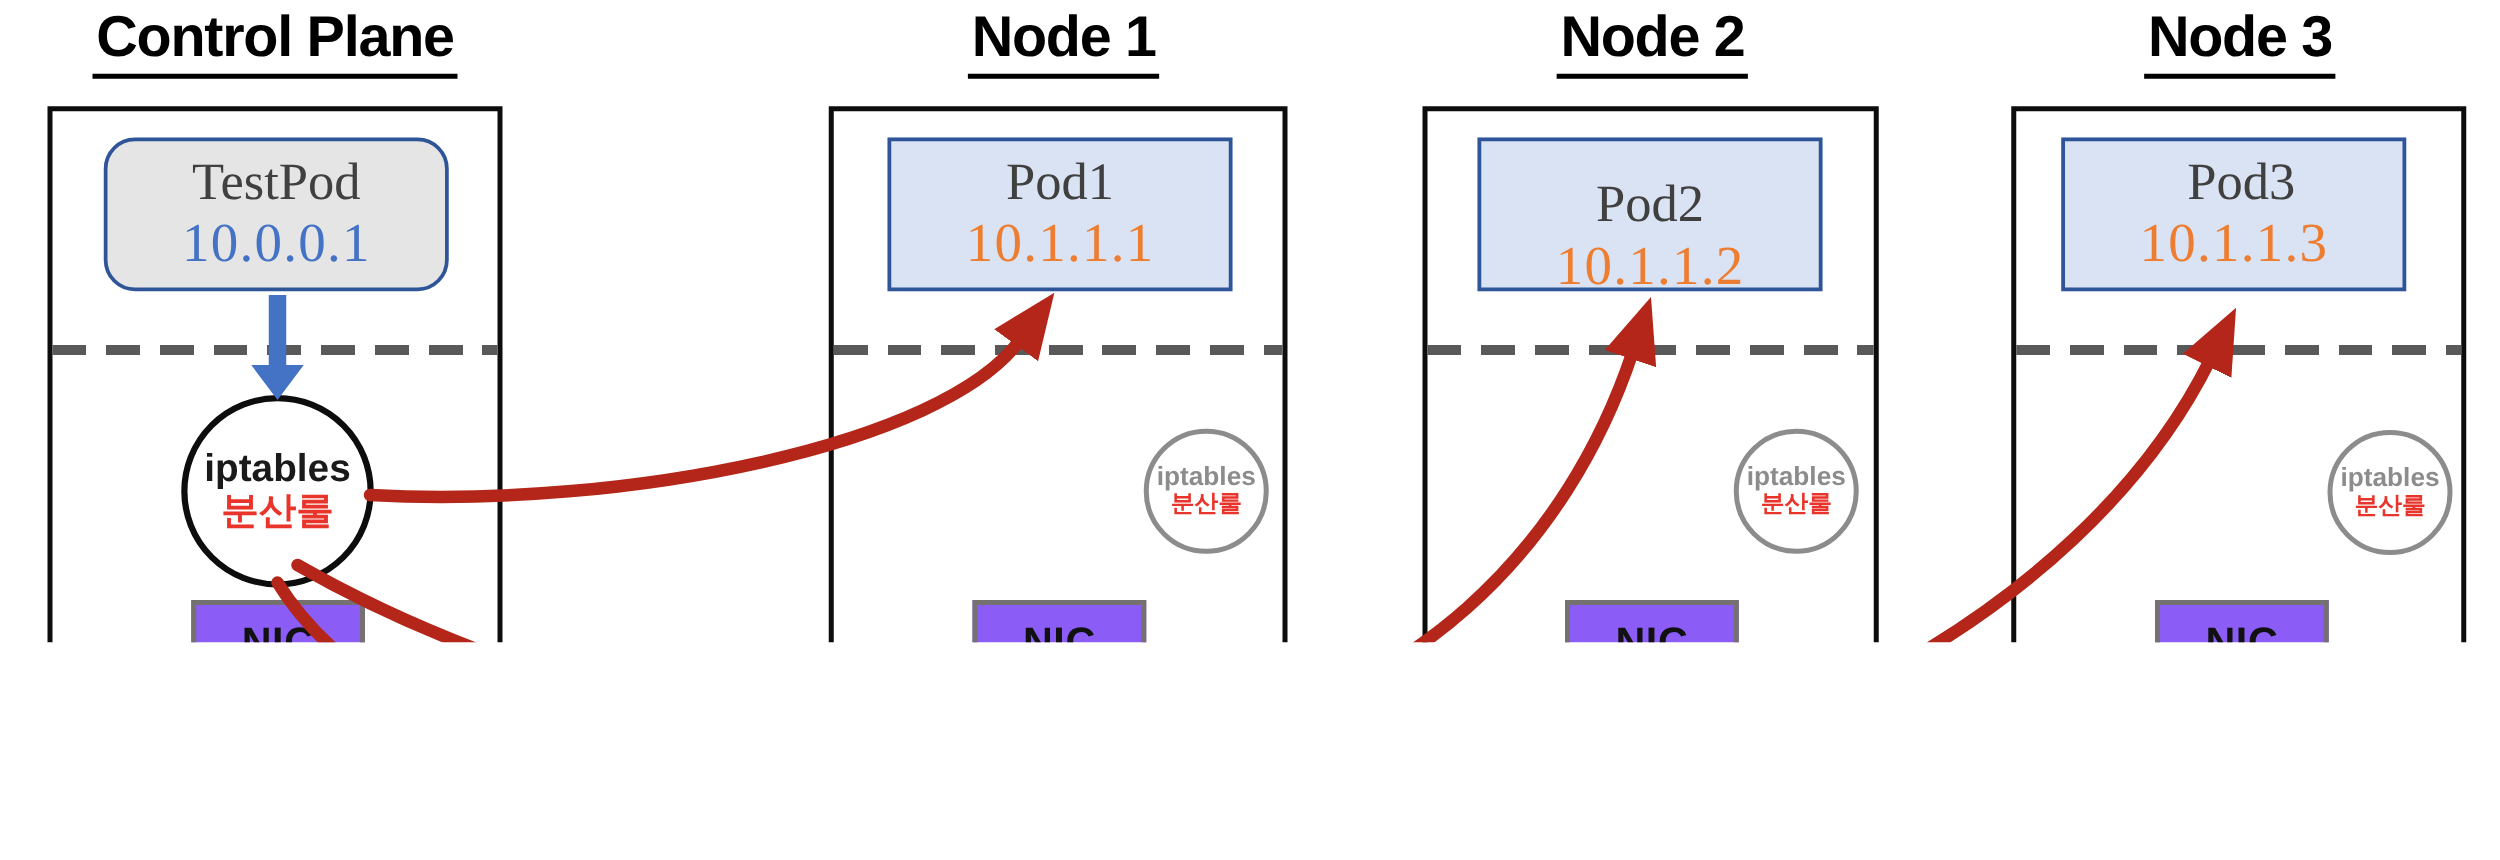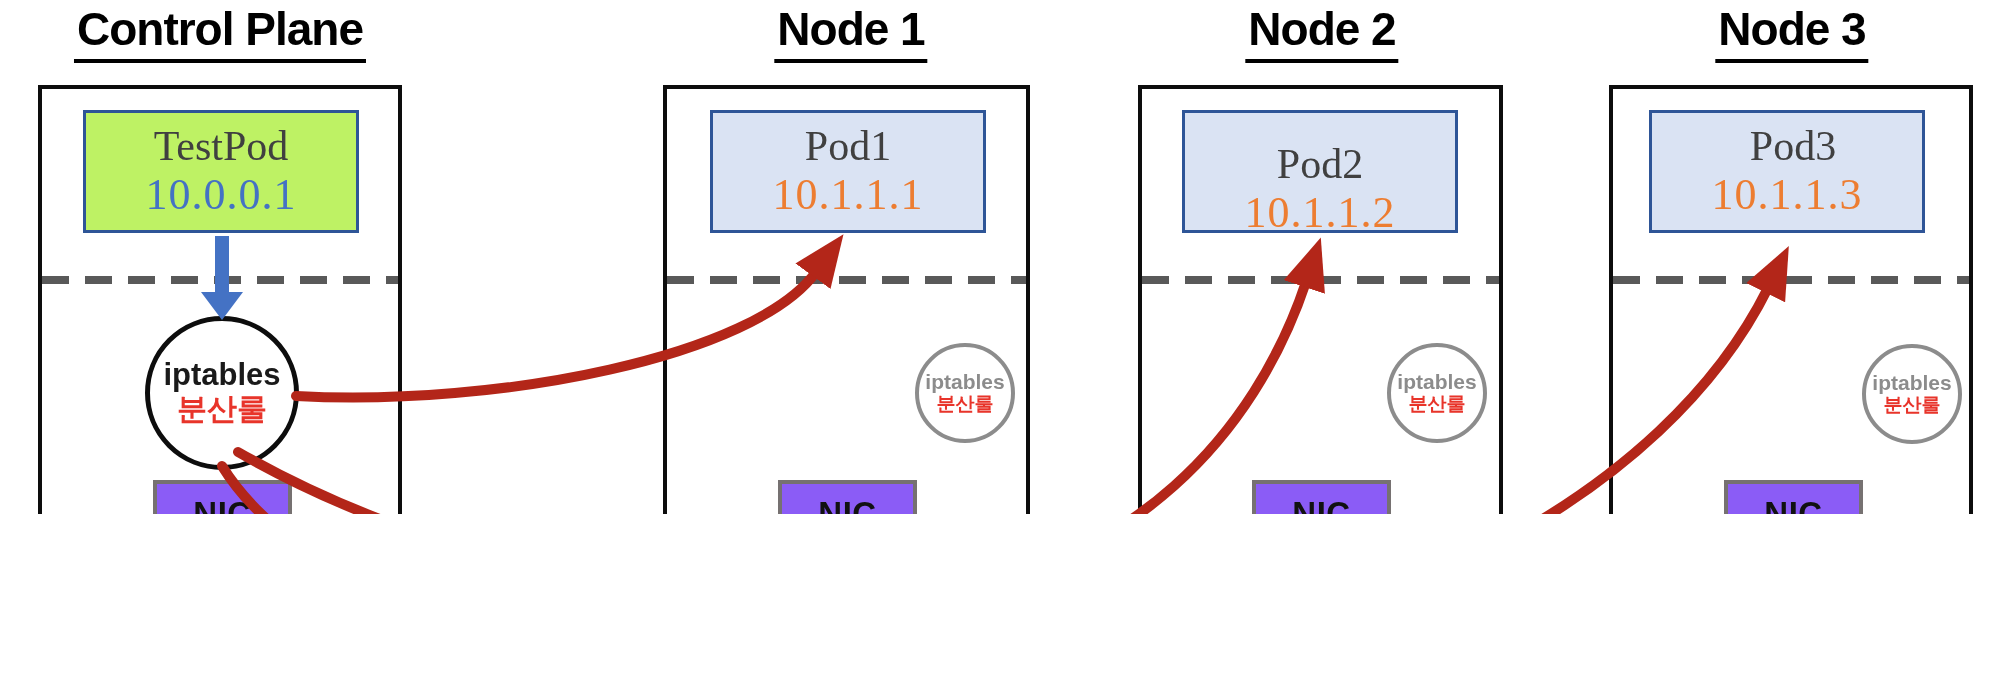--- a/index.html
+++ b/index.html
@@ -14,21 +14,21 @@
   }
   .group-title span{display:inline-block;border-bottom:4px solid #000;padding:0 3px 3px 3px;}
   
   .node-box{position:absolute;border:4px solid #0d0d0d;background:#fff;box-sizing:border-box;z-index:1;}
   
   .pod-box{
     position:absolute;width:276px;height:123px;box-sizing:border-box;
     border:3px solid #2e5597;display:flex;flex-direction:column;justify-content:center;align-items:center;
     z-index:2;font-family:"Liberation Serif","DejaVu Serif",serif;
   }
-  .pod-fill-control{background:#bef264;}
+  .pod-fill-control{background:#e5e5e5;border-radius:25px;}
   .pod-fill-node{background:#dae3f3;}
   .pod-name{font-size:42px;line-height:1.1;color:#404040;}
   .pod-ip{font-size:44px;line-height:1.1;margin-top:2px;color:#4472c4;letter-spacing:1px;}
   
   .dashed-line{
     position:absolute;height:8px;z-index:2;
     background:repeating-linear-gradient(90deg,#595959 0 27px,transparent 27px 43px);
   }
   
   .iptables-circle{

